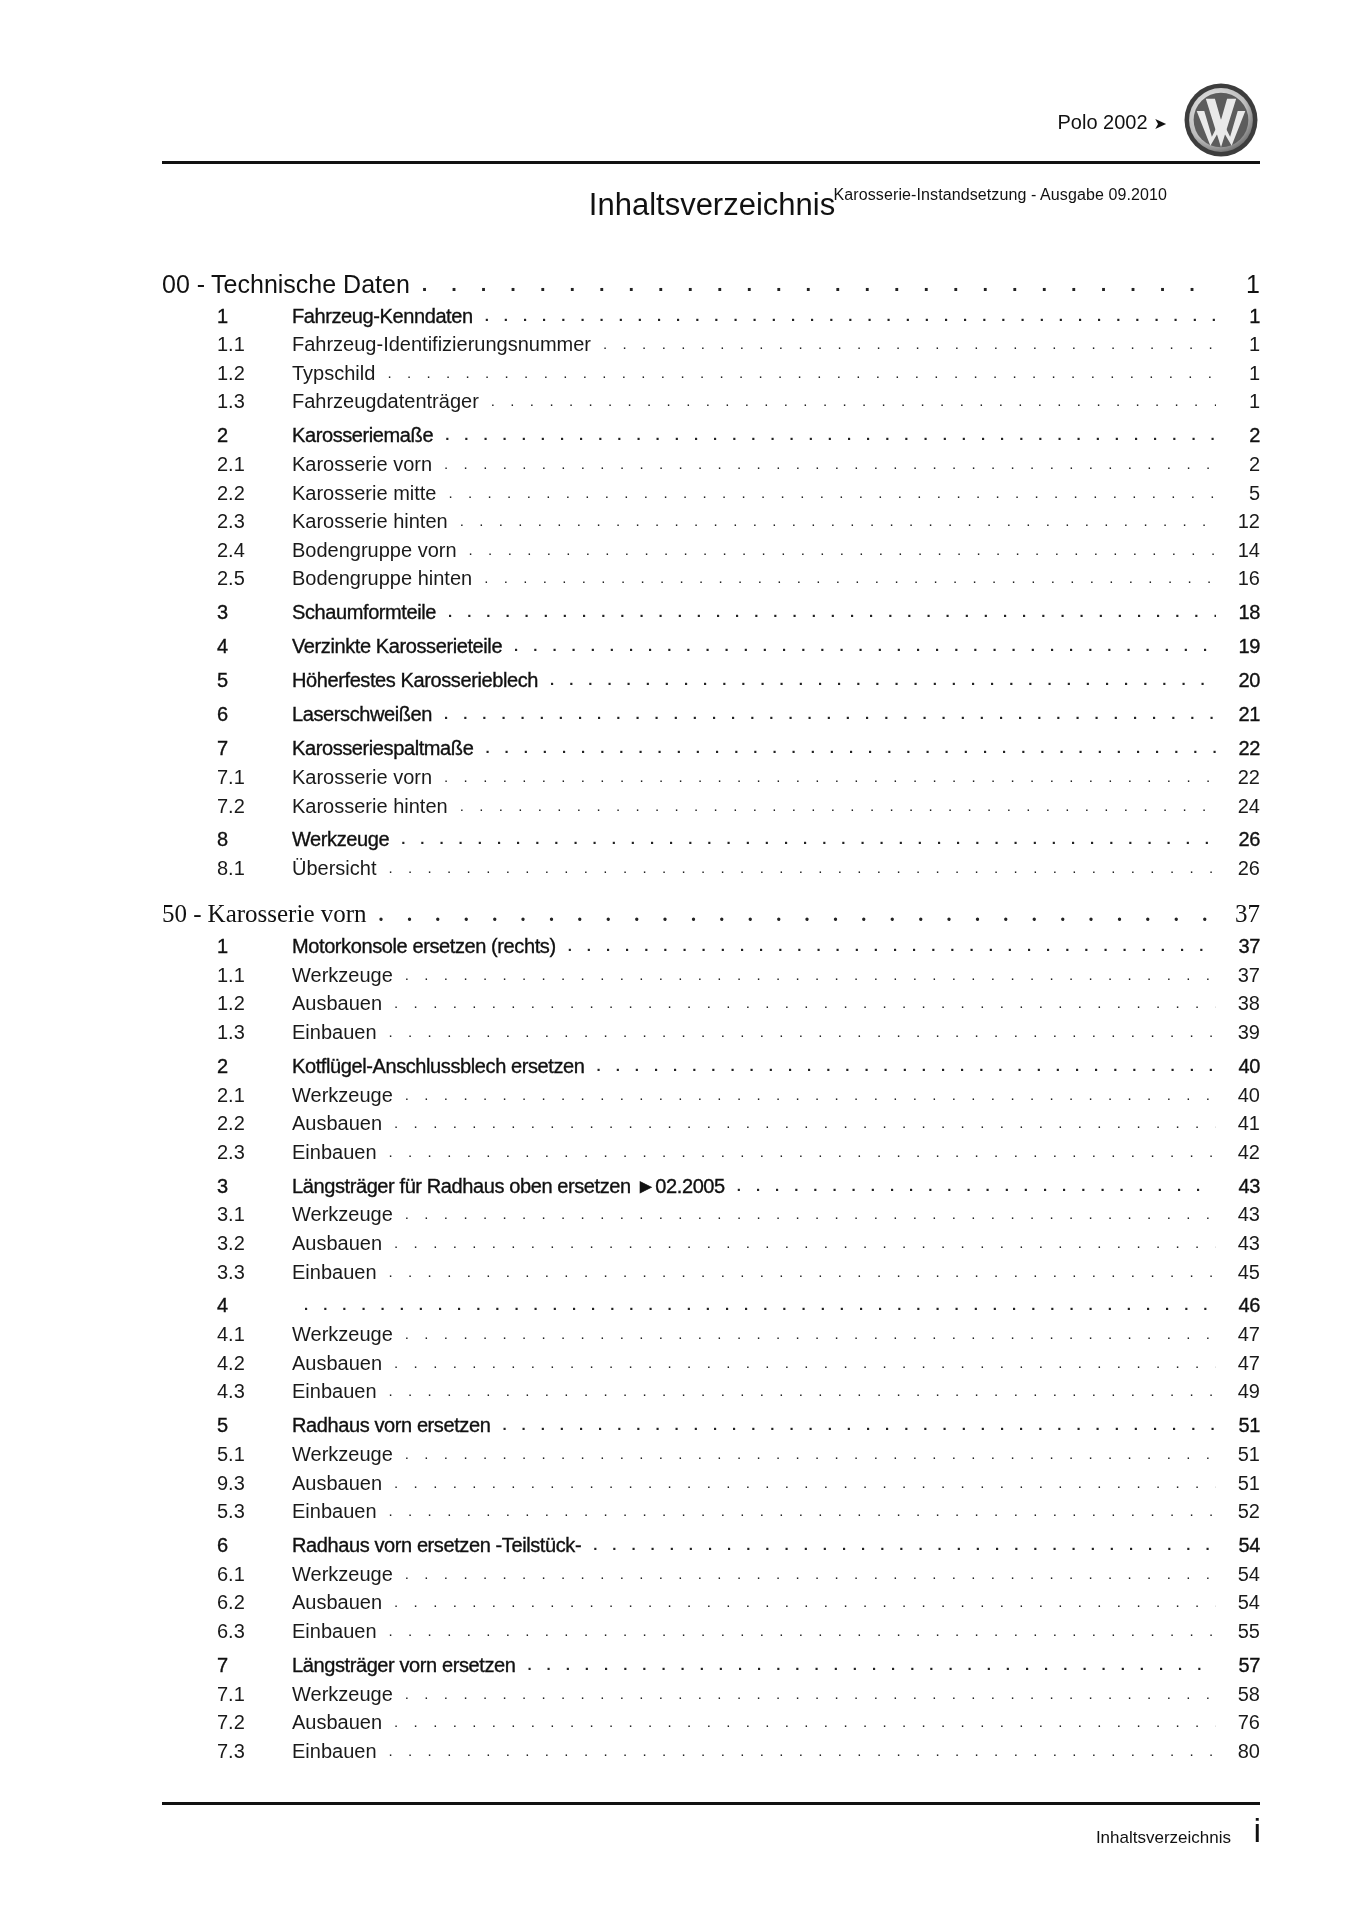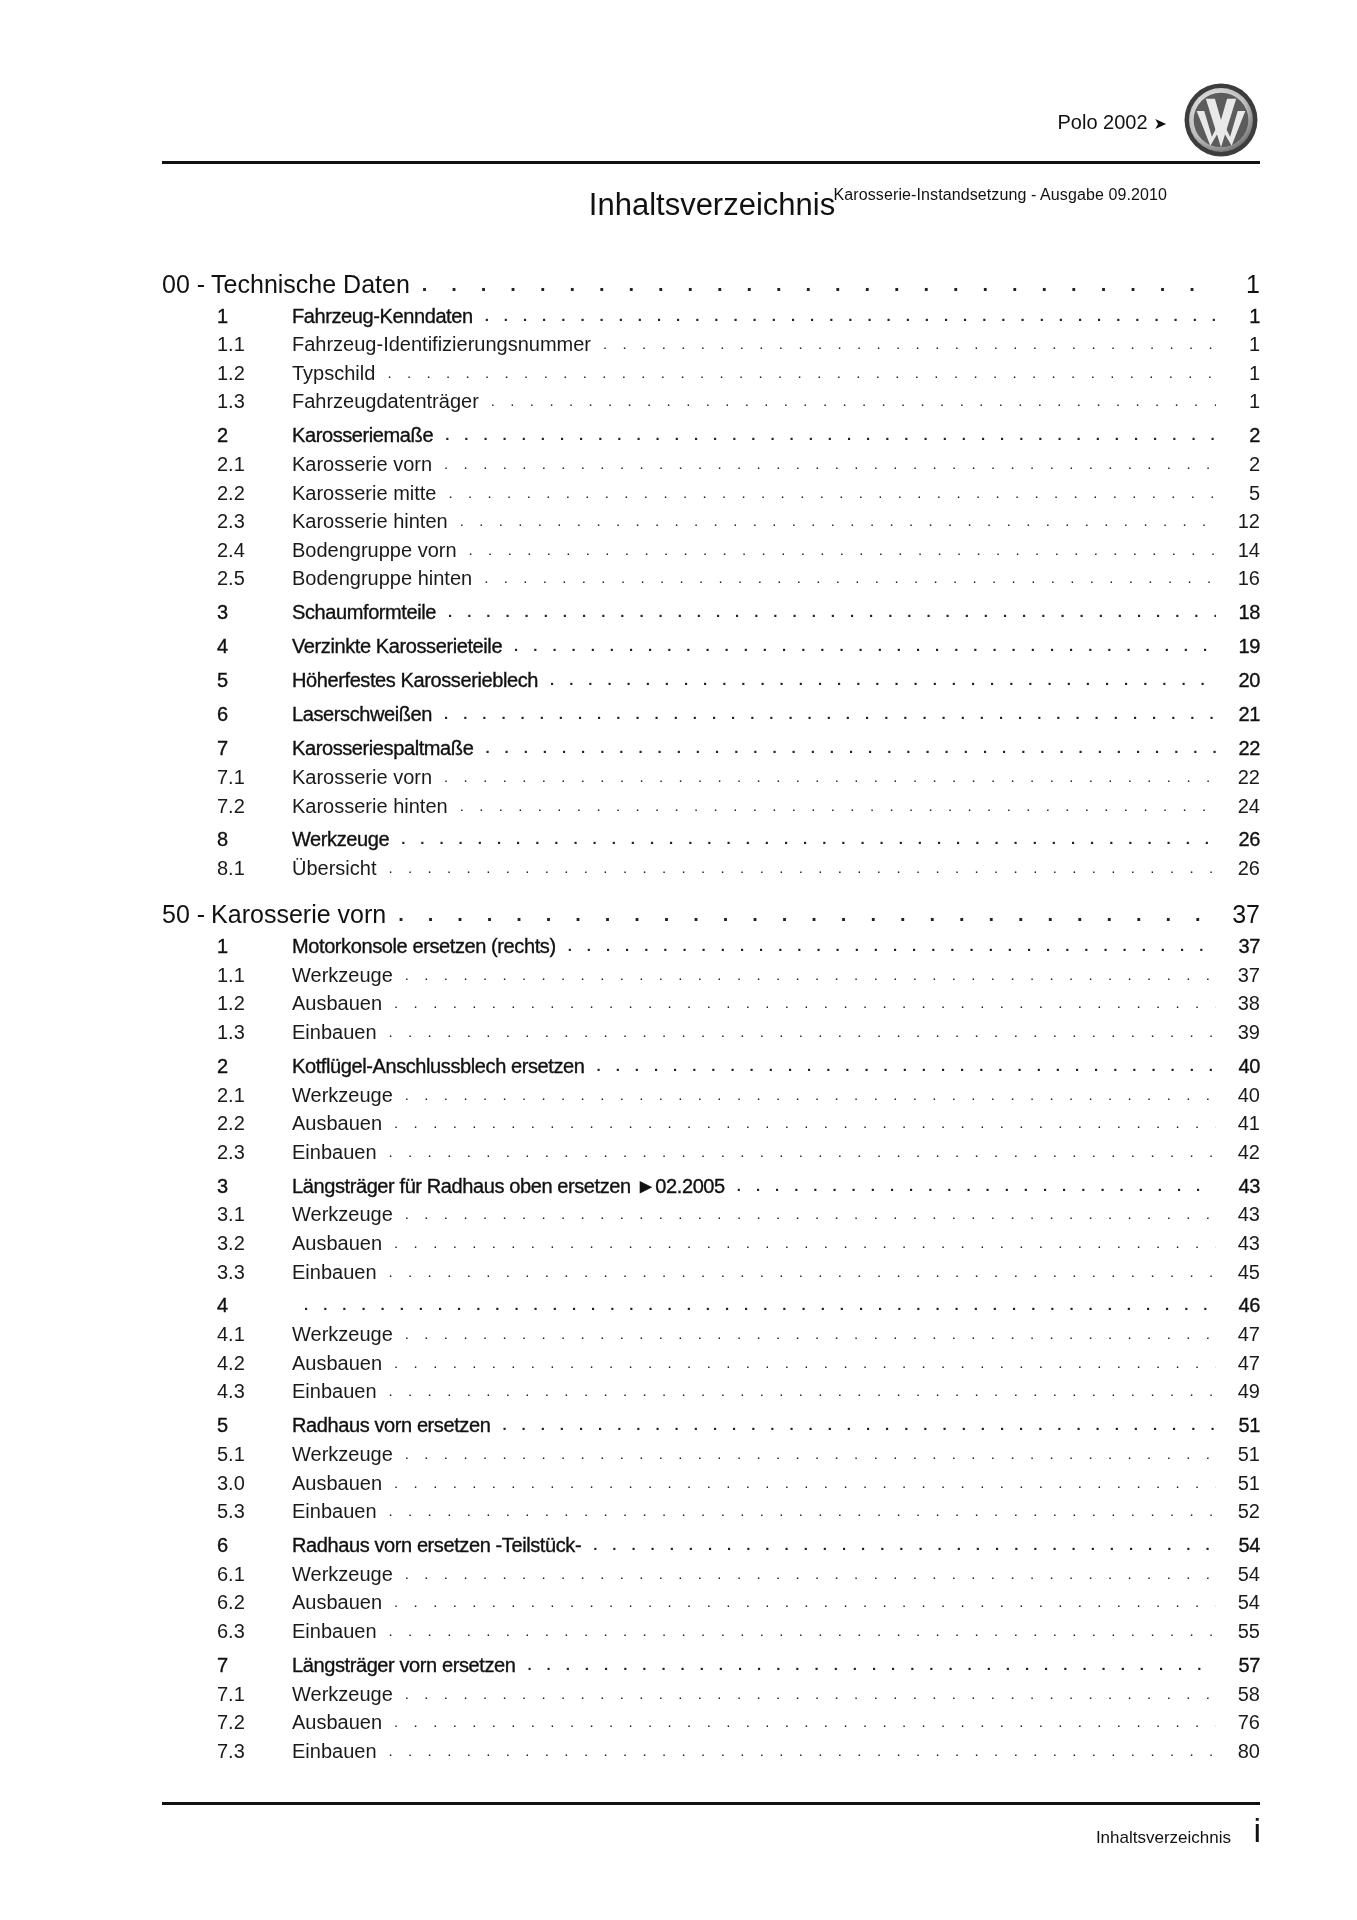--- a/index.html
+++ b/index.html
@@ -7,21 +7,21 @@
          font-family: "Liberation Sans", sans-serif; color: #111; }
   .hdr-line1 { position: absolute; right: 190px; top: 108px; font-size: 20px; line-height: 28px; white-space: nowrap; }
   .hdr-line2 { position: absolute; right: 190px; top: 138px; font-size: 16px; line-height: 26px; white-space: nowrap; letter-spacing: 0.1px; margin-top: 44px; }
   .hdr-arrow { font-size: 16px; margin-left: 6px; }
   .logo { position: absolute; left: 1183px; top: 82px; width: 76px; height: 76px; }
   .rule-top { position: absolute; left: 162px; top: 161px; width: 1098px; height: 3px; background: #111; }
   .title { position: absolute; left: 0; width: 1424px; text-align: center; top: 186px; font-size: 31px; line-height: 38px; }
   #toc { position: absolute; left: 162px; top: 266px; width: 1098px; }
   .row { position: relative; display: flex; align-items: center; white-space: nowrap; }
   .row.l0 { height: 35px; font-size: 25px; line-height: 32px; }
-  .row.l0.sec-gap { margin-top: 14px; }
+  .row.l0.sec-gap { margin-top: 14px; font-family: Liberation Serif, serif; }
   .row.l1 { height: 29px; font-size: 20px; line-height: 26px; margin-top: 5px; font-weight: normal; letter-spacing: -0.4px; }
   .row.l1.first { margin-top: 0; }
   .row.l2 { height: 28.6px; font-size: 20px; line-height: 26px; color: #1a1a1a; }
   .num { display: inline-block; flex: 0 0 auto; }
   .row.l1 .num, .row.l2 .num { width: 75px; margin-left: 55px; }
   .row.l0 .num { margin-right: 6px; }
   .ttl { flex: 0 0 auto; }
   .leader { flex: 1 1 auto; overflow: hidden; margin: 0 14px 0 12px; color: #222; }
   .row.l0 .leader { letter-spacing: 9.2px; font-weight: bold; font-size: 20px; }
   .row.l1 .leader { letter-spacing: 5.4px; font-size: 15px; font-weight: bold; }
@@ -286,21 +286,21 @@
       <span class="leader"> . . . . . . . . . . . . . . . . . . . . . . . . . . . . . . . . . . . . . . . . . . . . . . . . . . . . . . . . . . . . . . . . . . . . . . . . . . . . . . . . . . . . . . . . .</span>
       <span class="pg">51</span>
     </div>
     <div class="row l2">
       <span class="num">5.1</span>
       <span class="ttl">Werkzeuge</span>
       <span class="leader"> . . . . . . . . . . . . . . . . . . . . . . . . . . . . . . . . . . . . . . . . . . . . . . . . . . . . . . . . . . . . . . . . . . . . . . . . . . . . . . . . . . . . . . . . .</span>
       <span class="pg">51</span>
     </div>
     <div class="row l2">
-      <span class="num">3.0</span>
+      <span class="num">9.3</span>
       <span class="ttl">Ausbauen</span>
       <span class="leader"> . . . . . . . . . . . . . . . . . . . . . . . . . . . . . . . . . . . . . . . . . . . . . . . . . . . . . . . . . . . . . . . . . . . . . . . . . . . . . . . . . . . . . . . . .</span>
       <span class="pg">51</span>
     </div>
     <div class="row l2">
       <span class="num">5.3</span>
       <span class="ttl">Einbauen</span>
       <span class="leader"> . . . . . . . . . . . . . . . . . . . . . . . . . . . . . . . . . . . . . . . . . . . . . . . . . . . . . . . . . . . . . . . . . . . . . . . . . . . . . . . . . . . . . . . . .</span>
       <span class="pg">52</span>
     </div>

